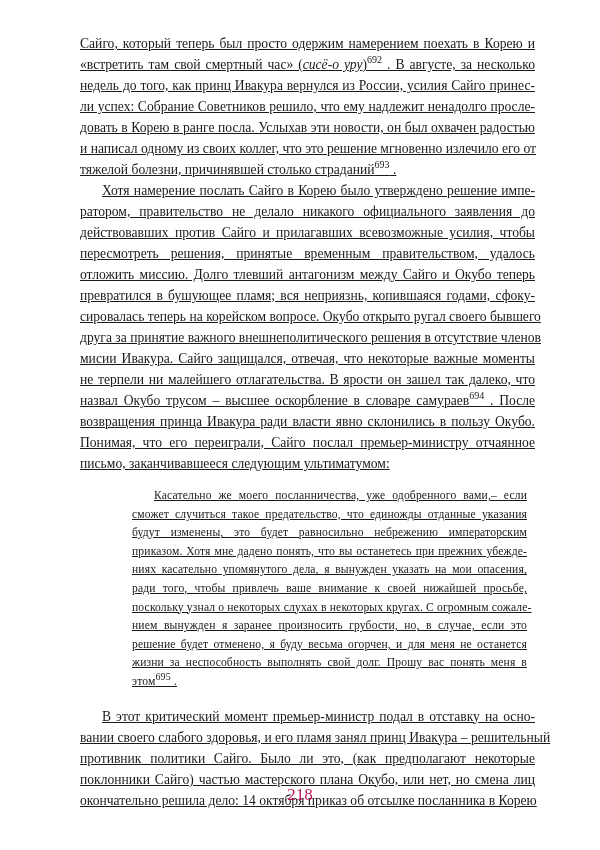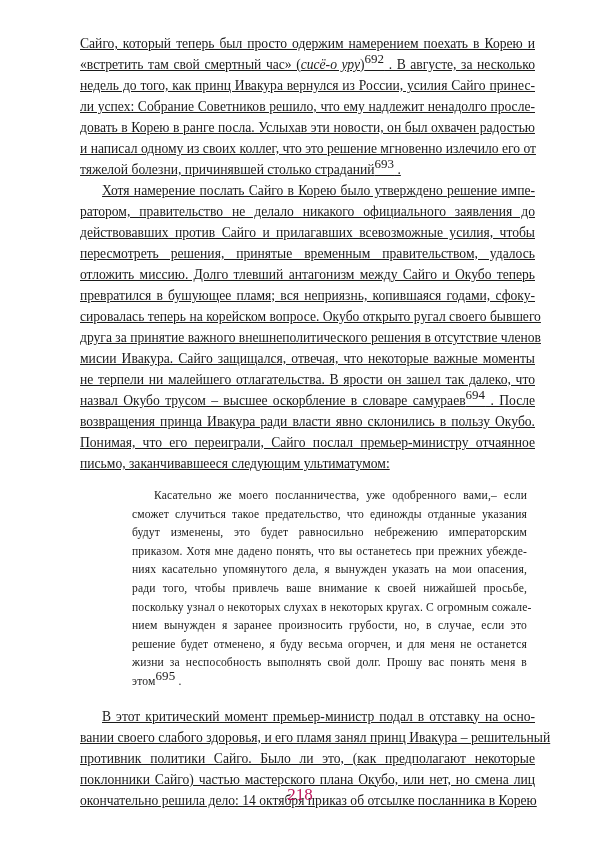--- a/index.html
+++ b/index.html
@@ -3,23 +3,23 @@
 <meta charset="utf-8">
 <style>
   html, body { margin: 0; padding: 0; background: #ffffff; }
   body { width: 600px; height: 850px; overflow: hidden; position: relative;
          font-family: "Liberation Serif", "DejaVu Serif", serif; color: #1a1a1a; }
   .page { position: absolute; left: 80px; top: 33px; width: 455px; }
   .p { font-size: 13.6px; line-height: 21px; text-align: justify; margin: 0; text-decoration: underline; }
   .p .line { display: block; text-align: justify; text-align-last: justify; white-space: nowrap; }
   .p .line.last { text-align-last: left; }
   .first-indent { padding-left: 22px; }
-  sup { font-size: 13px; line-height: 0; vertical-align: super; }
+  sup { font-size: 10px; line-height: 0; vertical-align: super; }
   .ital { font-style: italic; }
-  .quote { margin: 13px 0 14px 22px; width: 395px; padding-left: 30px; }
+  .quote { margin: 13px 0 14px 22px; width: 395px; padding-left: 30px; text-decoration: underline; }
   .quote .line { font-size: 11.6px; line-height: 18.6px; display: block;
                  text-align: justify; text-align-last: justify; white-space: nowrap; letter-spacing: 0.15px; }
   .quote .line.last { text-align-last: left; }
   .quote .line.first { padding-left: 22px; }
   .page-number { position: absolute; top: 785px; left: 0; width: 600px; text-align: center;
                  font-size: 17px; color: #be185d; }
 </style>
 </head>
 <body>
 

